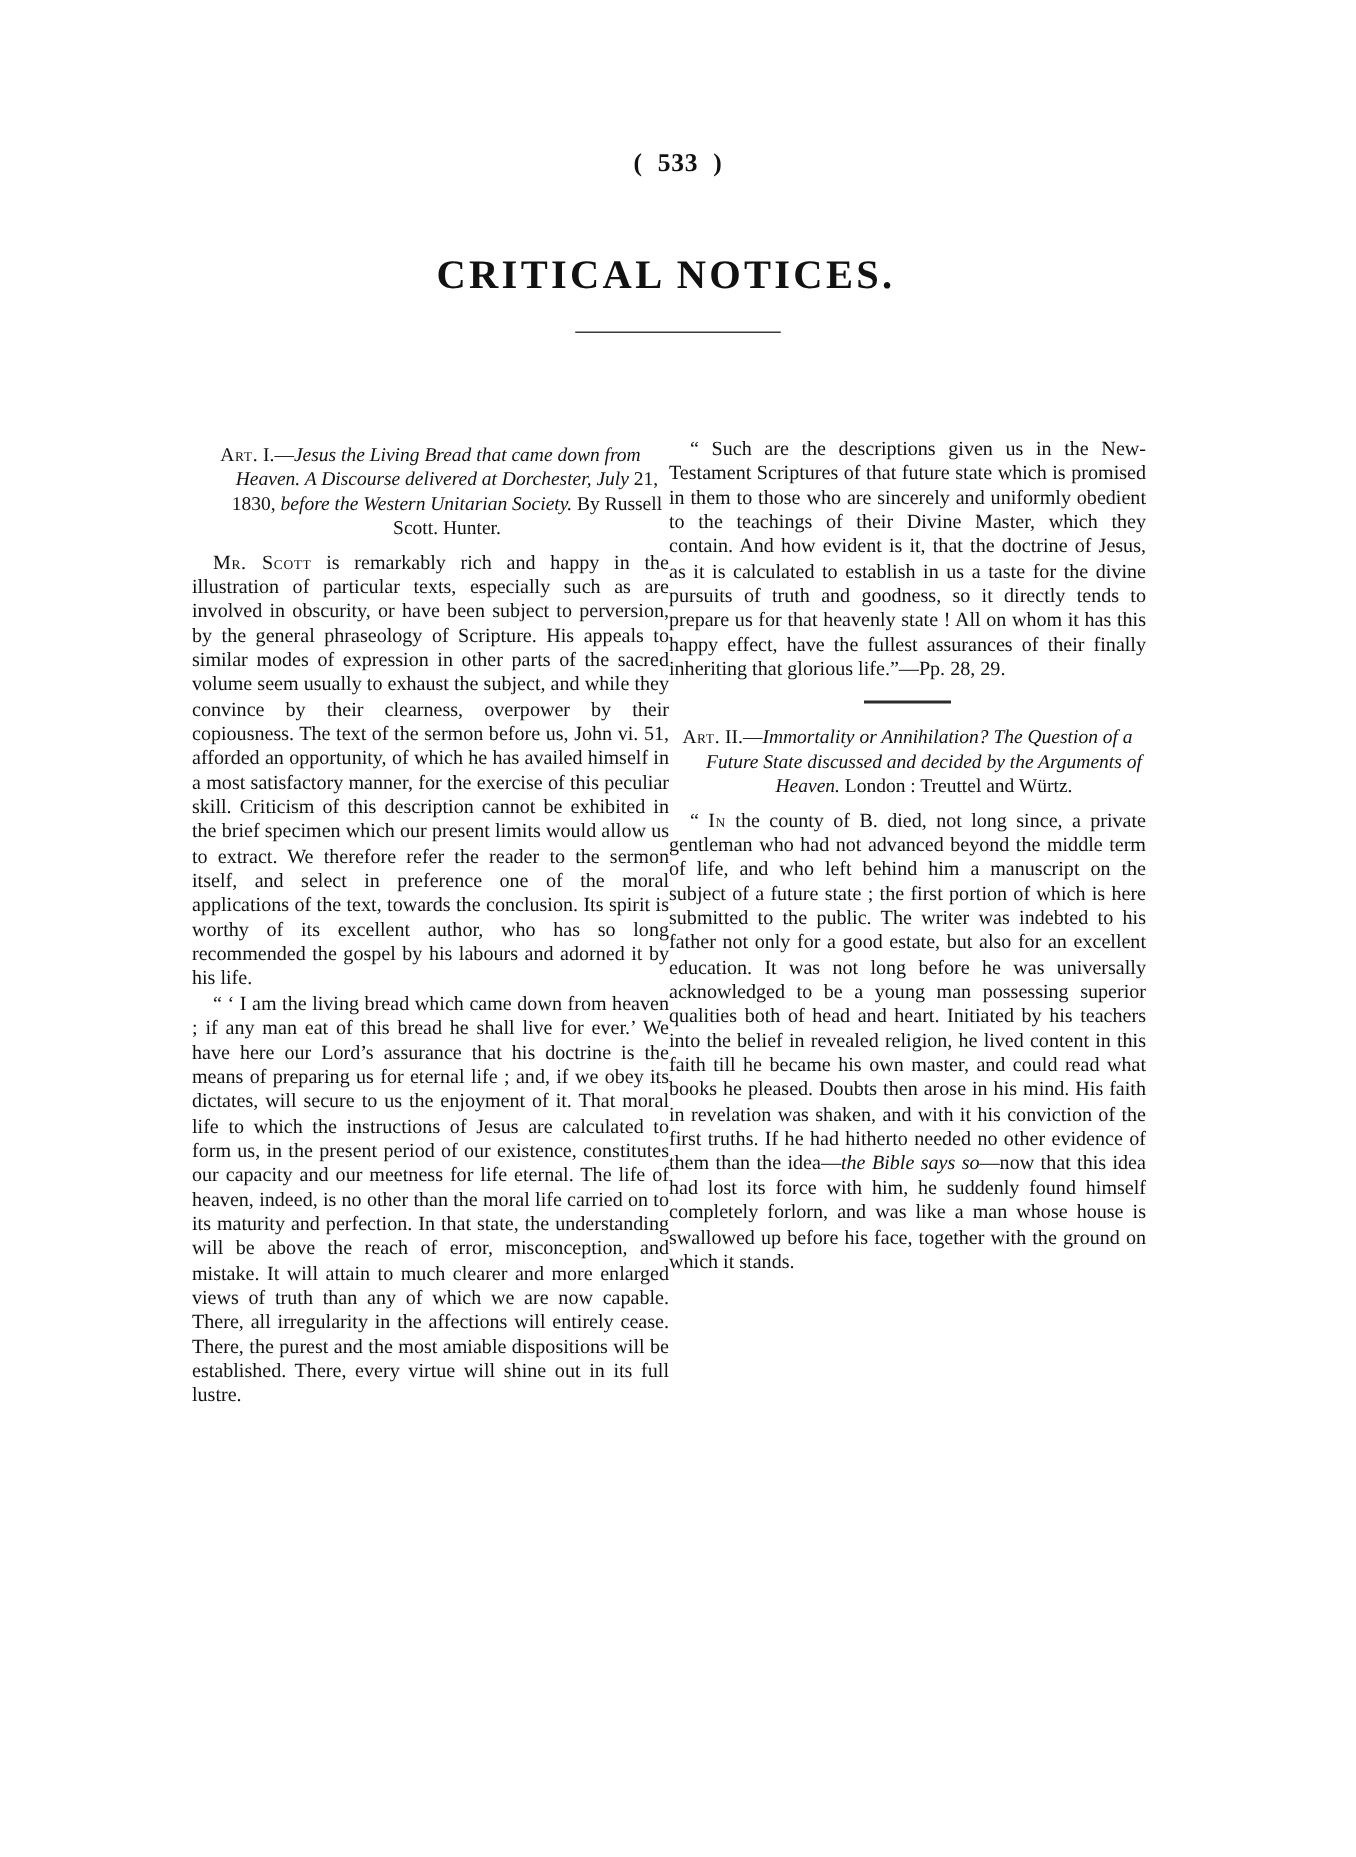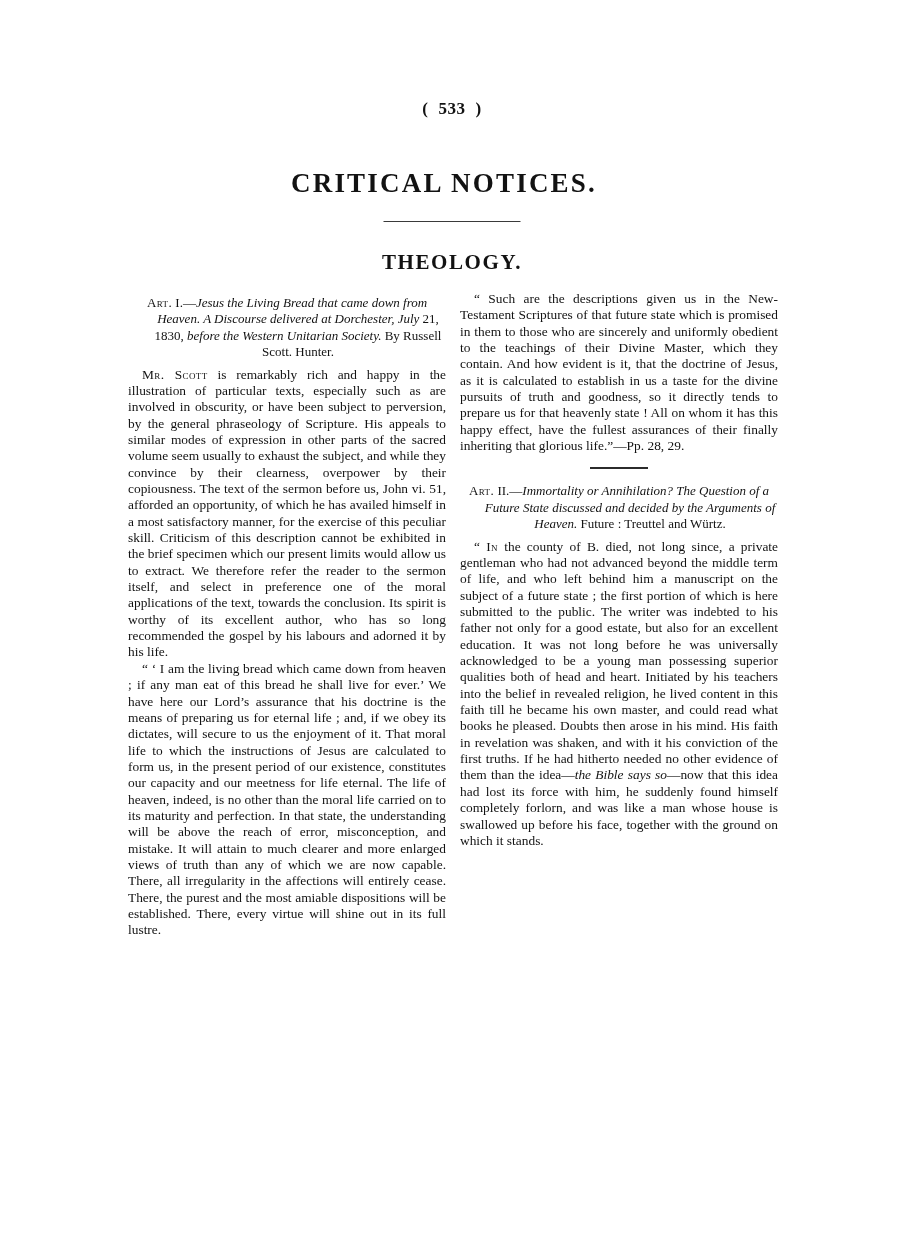--- a/index.html
+++ b/index.html
@@ -76,21 +76,21 @@
     left: 128px;
     width: 650px;
     height: 890px;
   }
   .col {
     position: absolute;
     top: 0;
     width: 318px;
   }
   .col-left  { left: 0; }
-  .col-right { left: 332px; }
+  .col-right { left: 318px; }
 
   .art {
     font-size: 13.4px;
     line-height: 16.35px;
     text-align: justify;
     text-justify: inter-word;
   }
 
   
   .art-head {
@@ -126,21 +126,20 @@
 <body>
 
 <div class="page">
 
   <div class="folio">
     <span class="paren">(</span><span>533</span><span class="paren">)</span>
   </div>
 
   <div class="section-title">CRITICAL NOTICES.</div>
   <div class="rule-main"></div>
-  <div class="subject-title">THEOLOGY.</div>
 
   <div class="columns">
 
     <div class="col col-left">
       <div class="art">
 
         <div class="art-head">
           <span class="smallcaps">Art.</span>
           <span class="art-num">I.</span><span>—</span><span class="ital">Jesus the Living Bread that came down from Heaven. A Discourse delivered at Dorchester, July</span>
           <span>21, 1830,</span>
@@ -160,21 +159,21 @@
 
         <p class="body">“ Such are the descriptions given us in the New-Testament Scriptures of that future state which is promised in them to those who are sincerely and uniformly obedient to the teachings of their Divine Master, which they contain. And how evident is it, that the doctrine of Jesus, as it is calculated to establish in us a taste for the divine pursuits of truth and goodness, so it directly tends to prepare us for that heavenly state ! All on whom it has this happy effect, have the fullest assurances of their finally inheriting that glorious life.”—Pp. 28, 29.</p>
 
         <div class="rule-short"></div>
 
         <div class="art">
 
           <div class="art-head">
             <span class="smallcaps">Art.</span>
             <span class="art-num">II.</span><span>—</span><span class="ital">Immortality or Annihilation? The Question of a Future State discussed and decided by the Arguments of Heaven.</span>
-            <span>Future : Treuttel and Würtz.</span>
+            <span>London : Treuttel and Würtz.</span>
           </div>
 
           <p class="body"><span>“ </span><span class="smallcaps">In</span><span> the county of B. died, not long since, a private gentleman who had not advanced beyond the middle term of life, and who left behind him a manuscript on the subject of a future state ; the first portion of which is here submitted to the public. The writer was indebted to his father not only for a good estate, but also for an excellent education. It was not long before he was universally acknowledged to be a young man possessing superior qualities both of head and heart. Initiated by his teachers into the belief in revealed religion, he lived content in this faith till he became his own master, and could read what books he pleased. Doubts then arose in his mind. His faith in revelation was shaken, and with it his conviction of the first truths. If he had hitherto needed no other evidence of them than the idea—</span><span class="ital">the Bible says so</span><span>—now that this idea had lost its force with him, he suddenly found himself completely forlorn, and was like a man whose house is swallowed up before his face, together with the ground on which it stands.</span></p>
 
 
         </div>
       </div>
     </div>
 
   </div>

